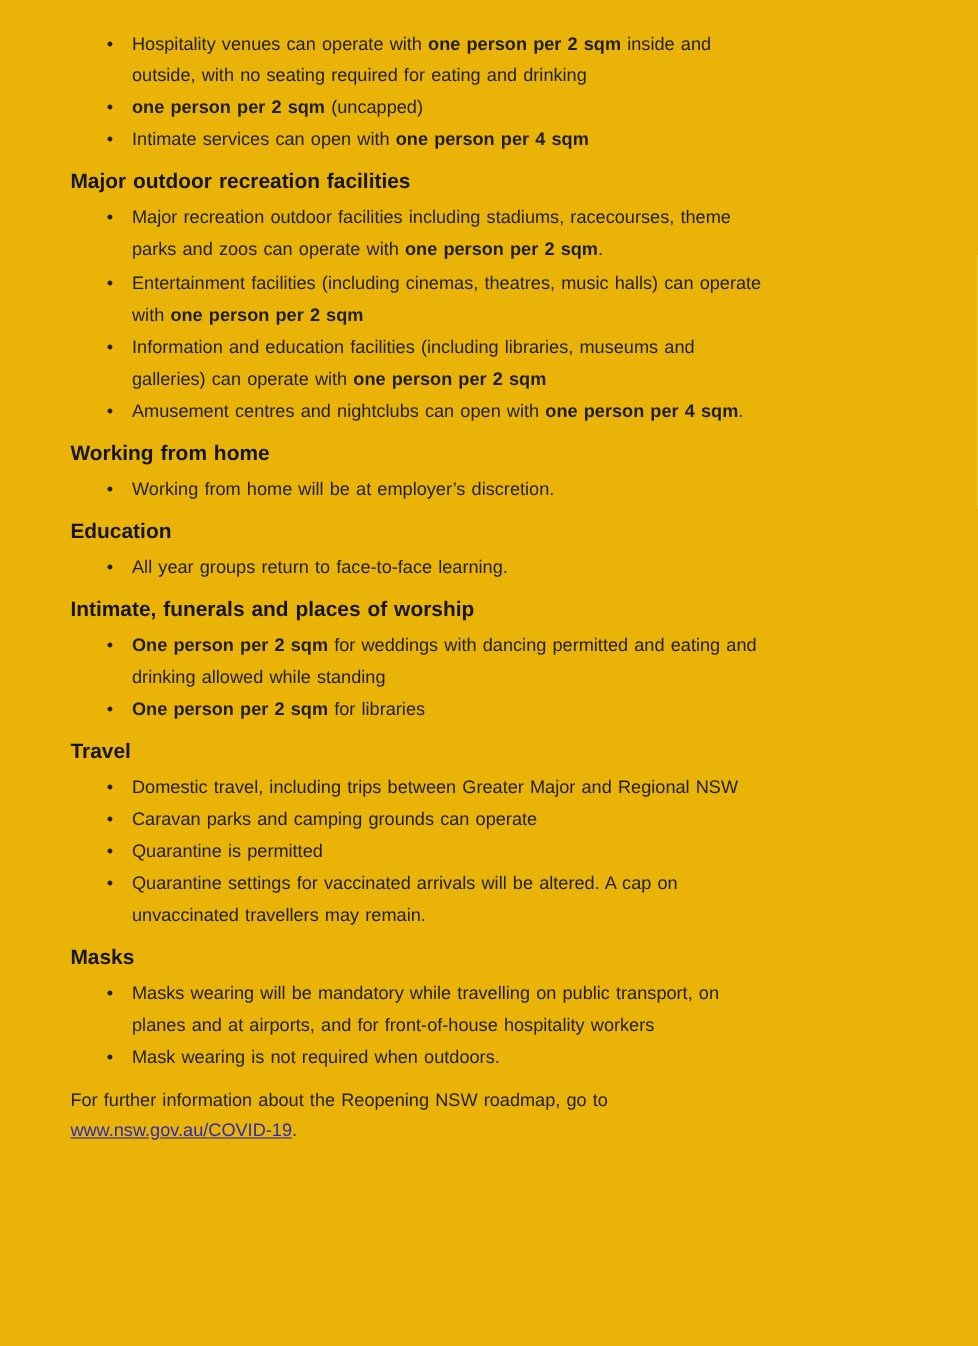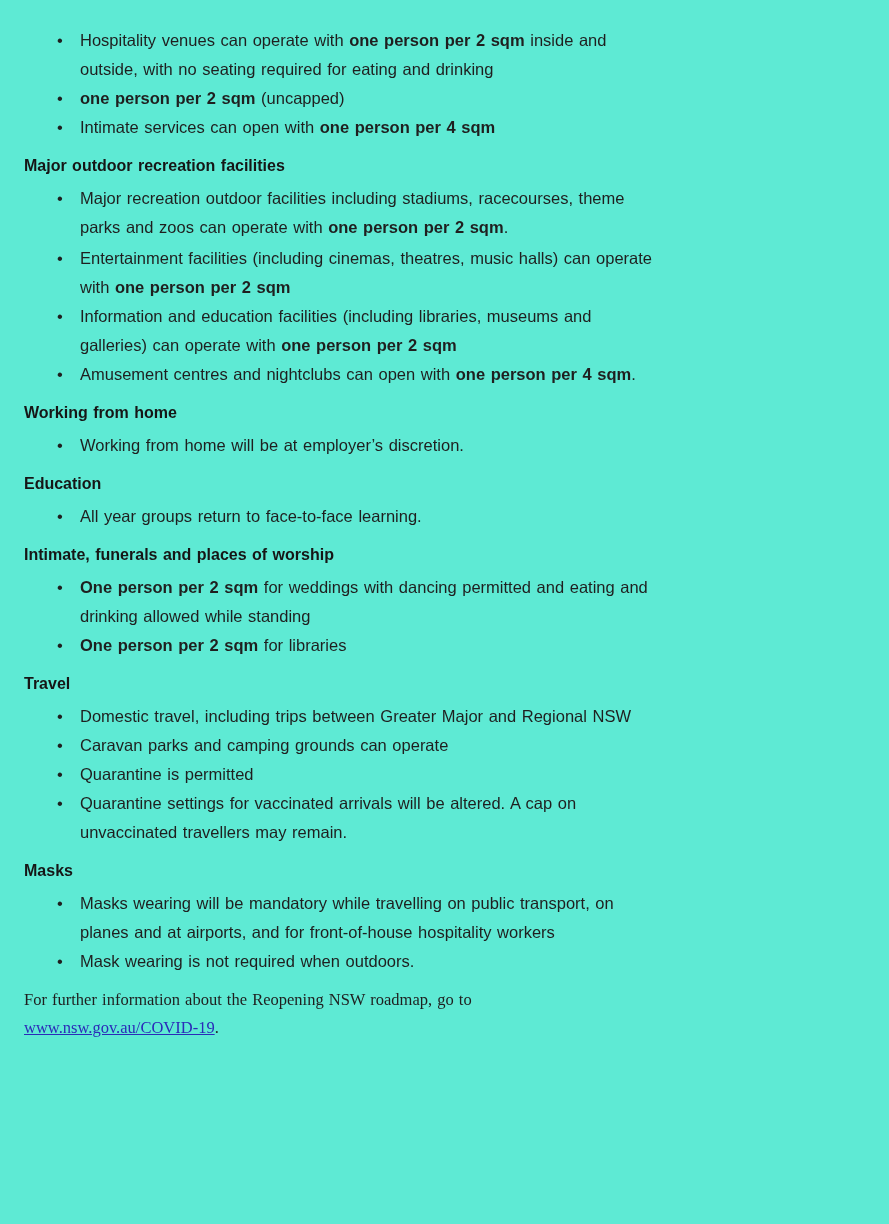--- a/index.html
+++ b/index.html
@@ -4,32 +4,32 @@
 <style>
   html, body {
     margin: 0;
     padding: 0;
     background: #ffffff;
   }
   .page {
     position: relative;
     width: 889px;
     height: 1224px;
-    background: #5eead4;
+    background: #eab308;
     overflow: hidden;
     font-family: "Liberation Sans", "DejaVu Sans", sans-serif;
     color: #1f1f1f;
     font-size: 16.5px;
     line-height: 29px;
     word-spacing: 1px;
     box-sizing: border-box;
-    padding: 26px 24px 0 24px;
+    padding: 26px 24px 0 64px;
   }
   .sec-heading {
-    font-size: 16px;
+    font-size: 19px;
     font-weight: 700;
     color: #161616;
     margin: 9px 0 4px 0;
     line-height: 29px;
   }
   ul.bullets {
     list-style: none;
     margin: 0 0 2px 0;
     padding: 0;
   }
@@ -46,21 +46,20 @@
     top: 0;
     color: #1f1f1f;
   }
   .bold {
     font-weight: 700;
   }
   .footer-note {
     margin: 10px 0 0 0;
     white-space: pre-wrap;
     line-height: 28px;
-    font-family: Liberation Serif, serif;
   }
   .covid-link {
     color: #2b2bb8;
     text-decoration: underline;
     cursor: pointer;
   }
 </style>
 </head>
 <body>
 

